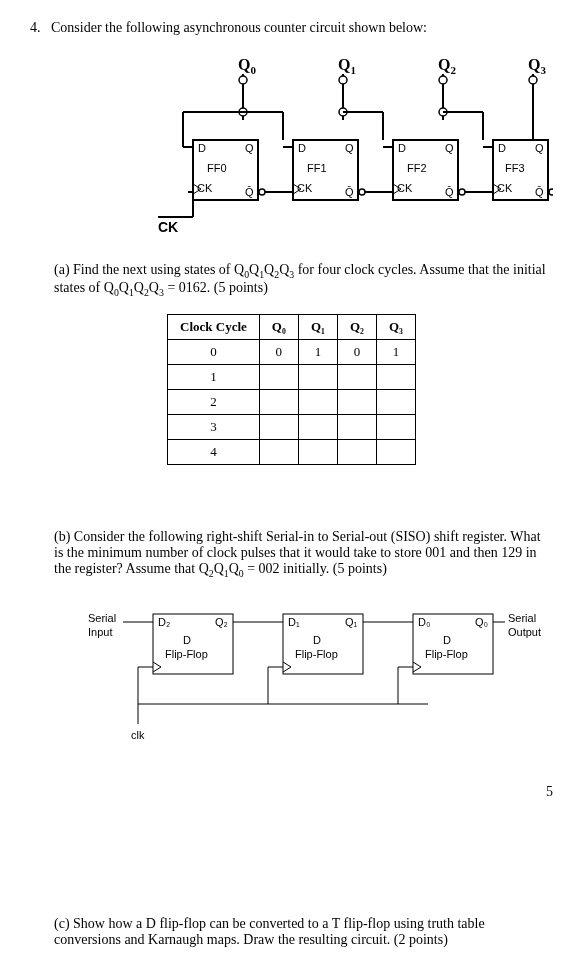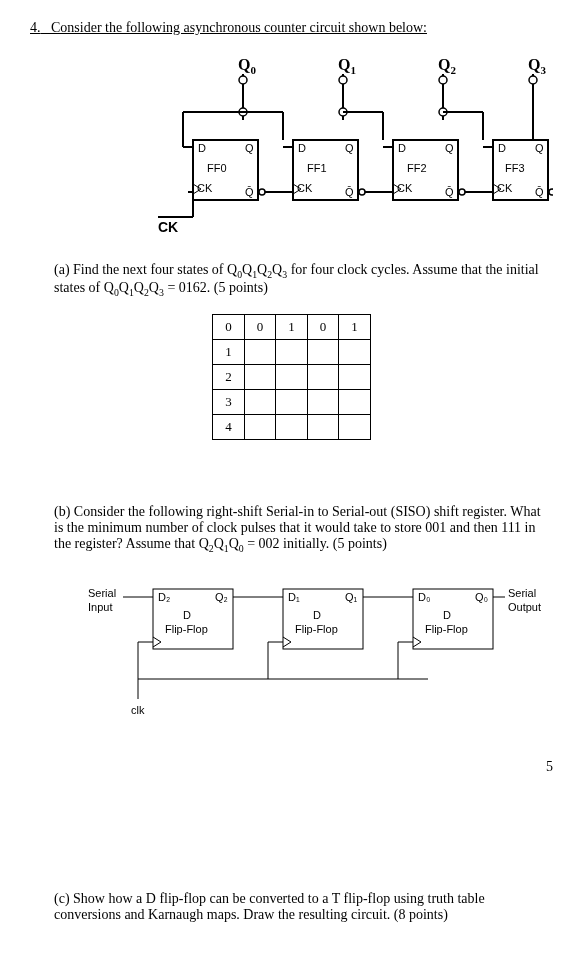--- a/index.html
+++ b/index.html
@@ -6,21 +6,20 @@
     font-family: "Times New Roman", serif;
     font-size: 14px;
     color: #000;
     background: #fff;
     margin: 0;
     padding: 20px 30px;
     width: 523px;
   }
   .problem-text {
     margin: 0 0 16px 0;
-    text-decoration: underline;
   }
   .diagram-area {
     margin: 8px auto 20px auto;
     display: flex;
     justify-content: flex-end;
   }
   .part-text {
     margin: 12px 0 16px 0;
     padding-left: 24px;
   }
@@ -190,27 +189,34 @@
     <line class="wire" x1="55" y1="140" x2="60" y2="140"></line>
     <text class="svg-label-big" x="25" y="180">CK</text>
   </g>
 </svg>
 </div>
 
 
 <p class="part-text">
   <span>(a)</span>
   <span>
-    <span>Find the next four states of Q</span><sub>0</sub><span>Q</span><sub>1</sub><span>Q</span><sub>2</sub><span>Q</span><sub>3</sub><span> for four clock cycles. Assume that the initial states of Q</span><sub>0</sub><span>Q</span><sub>1</sub><span>Q</span><sub>2</sub><span>Q</span><sub>3</sub><span> = 0162. (5 points)</span>
+    <span>Find the next using states of Q</span><sub>0</sub><span>Q</span><sub>1</sub><span>Q</span><sub>2</sub><span>Q</span><sub>3</sub><span> for four clock cycles. Assume that the initial states of Q</span><sub>0</sub><span>Q</span><sub>1</sub><span>Q</span><sub>2</sub><span>Q</span><sub>3</sub><span> = 0162. (5 points)</span>
   </span>
 </p>
 
 
 <table class="state-table">
   <tbody>
+      <tr>
+    <th>Clock Cycle</th>
+    <th>Q₀</th>
+    <th>Q₁</th>
+    <th>Q₂</th>
+    <th>Q₃</th>
+  </tr>
   <tr>
     <td>0</td>
     <td>0</td>
     <td>1</td>
     <td>0</td>
     <td>1</td>
   </tr>
   <tr>
     <td>1</td>
     <td></td>
@@ -241,21 +247,21 @@
   </tr>
 </tbody>
   </table>
 
 <br><br>
 
 
 <p class="part-text">
   <span>(b)</span>
   <span>
-    <span>Consider the following right-shift Serial-in to Serial-out (SISO) shift register. What is the minimum number of clock pulses that it would take to store 001 and then 111 in the register? Assume that Q</span><sub>2</sub><span>Q</span><sub>1</sub><span>Q</span><sub>0</sub><span> = 002 initially. (5 points)</span>
+    <span>Consider the following right-shift Serial-in to Serial-out (SISO) shift register. What is the minimum number of clock pulses that it would take to store 001 and then 129 in the register? Assume that Q</span><sub>2</sub><span>Q</span><sub>1</sub><span>Q</span><sub>0</sub><span> = 002 initially. (5 points)</span>
   </span>
 </p>
 
 
 <div class="diagram-area">
 <svg width="470" height="150">
 
   <text class="svg-label" x="5" y="28">Serial</text>
   <text class="svg-label" x="5" y="42">Input</text>
   <text class="svg-label" x="425" y="28">Serial</text>
@@ -306,17 +312,17 @@
 </div>
 
 
 <p class="page-num">5</p>
 
 <br><br><br><br>
 
 
 <p class="part-text">
   <span>(c)</span>
-  <span>Show how a D flip-flop can be converted to a T flip-flop using truth table conversions and Karnaugh maps. Draw the resulting circuit. (8 points)</span>
+  <span>Show how a D flip-flop can be converted to a T flip-flop using truth table conversions and Karnaugh maps. Draw the resulting circuit. (2 points)</span>
 </p>
 
 
 
 
 </body></html>

